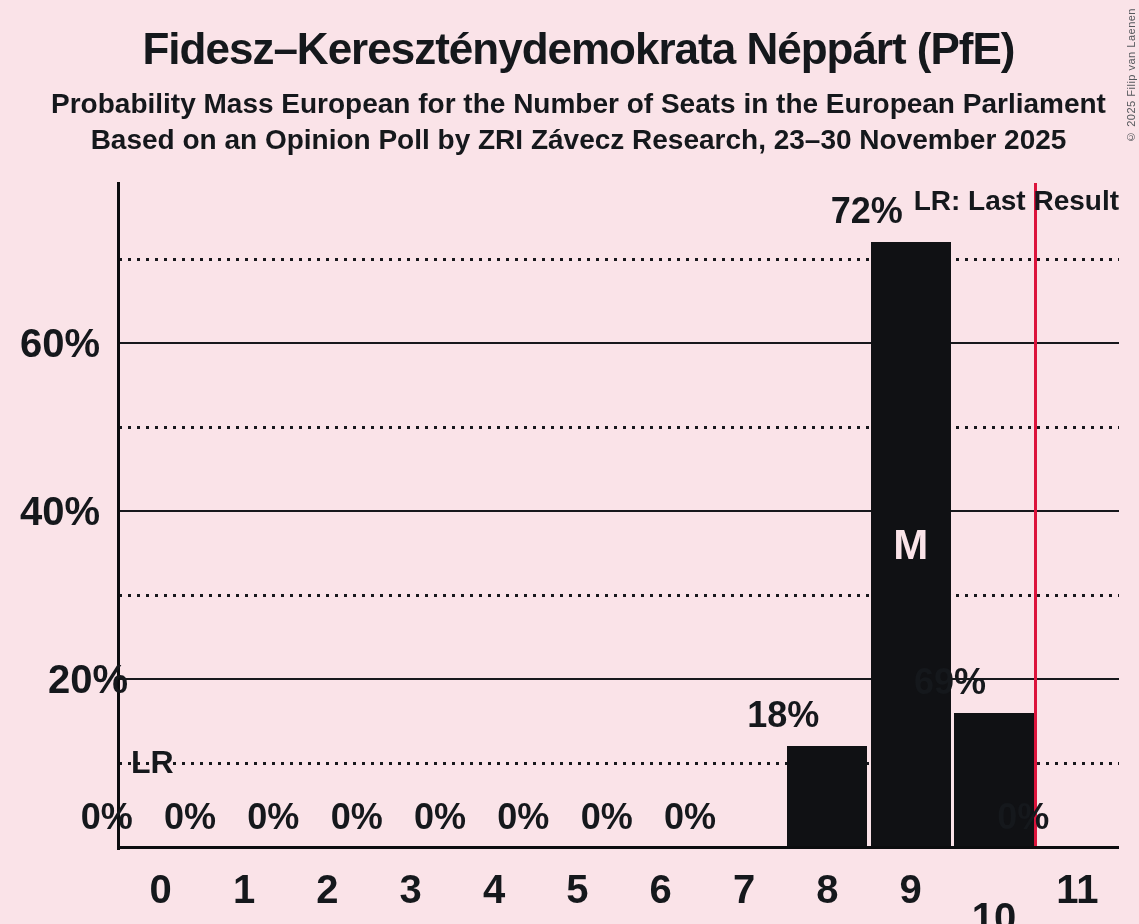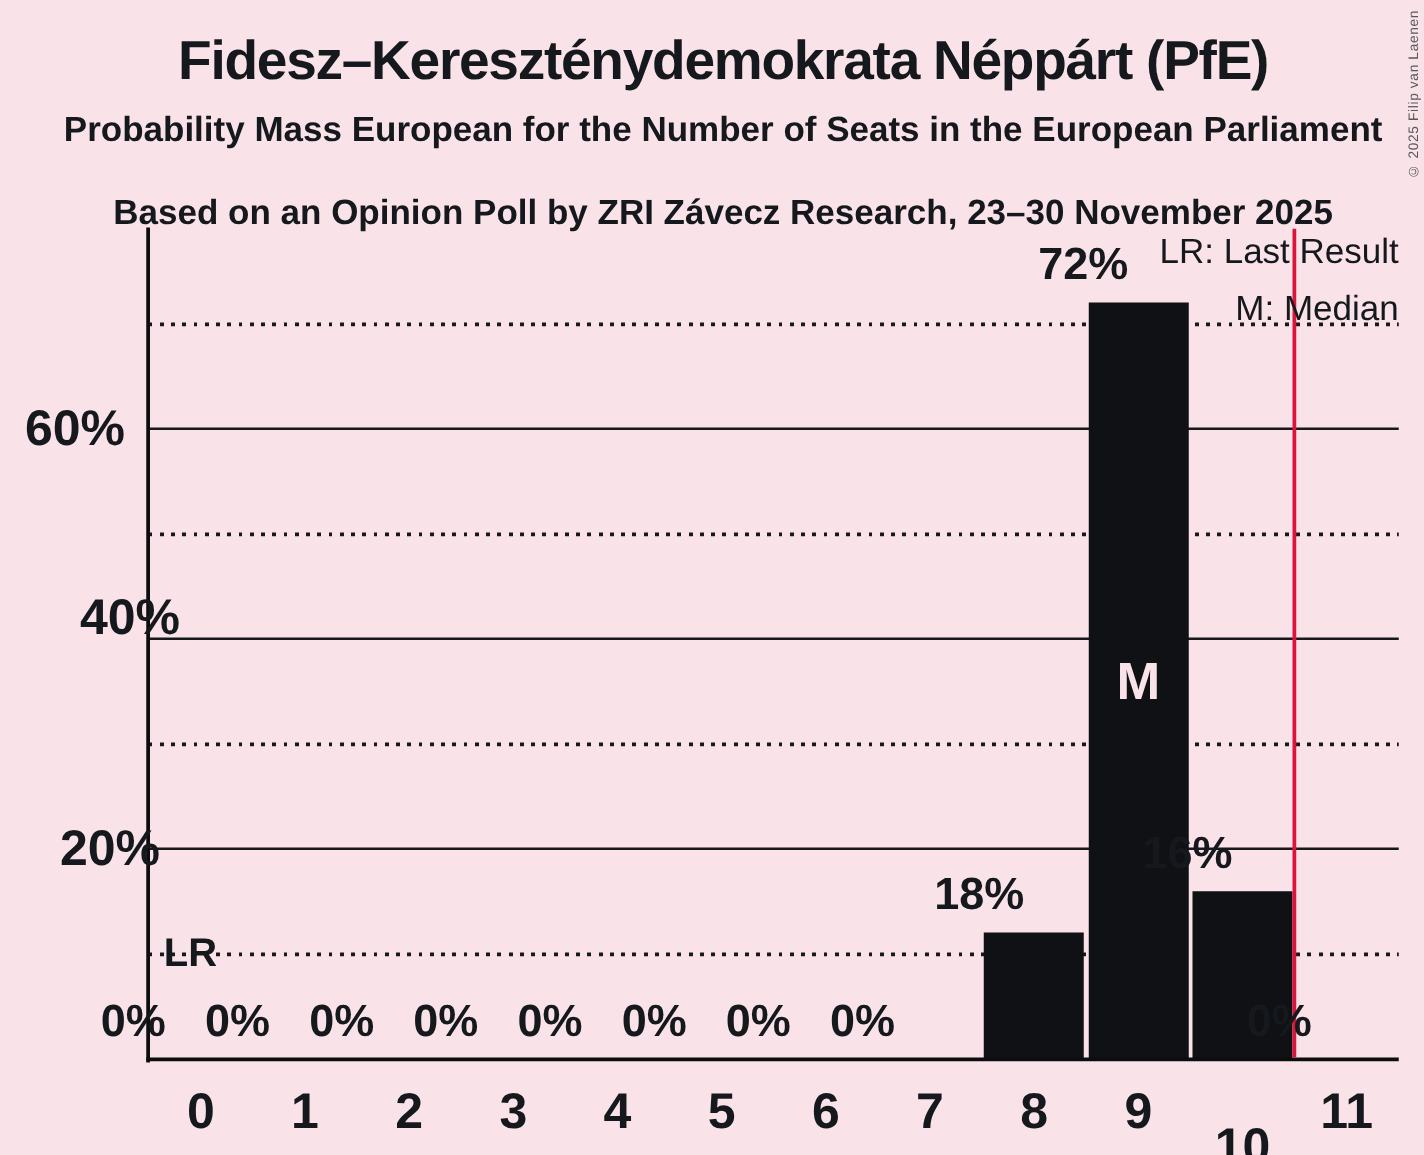--- a/index.html
+++ b/index.html
@@ -6,42 +6,42 @@
   body{
     width:1139px;height:924px;position:relative;overflow:hidden;
     background:#fae3e8;
     font-family:"Liberation Sans","DejaVu Sans",sans-serif;
     color:#15181c;
   }
   .hdr{position:absolute;left:0;width:1139px;box-sizing:border-box;padding-left:18px;
        text-align:center;font-weight:bold;white-space:nowrap;}
   #title{top:22px;font-size:44px;line-height:54px;letter-spacing:-1px;}
   #subtitle1{top:86px;font-size:28px;line-height:36px;}
-  #subtitle2{top:152px;font-size:28px;line-height:36px;}
+  #subtitle2{top:122px;font-size:28px;line-height:36px;}
   #copyright{
     position:absolute;right:2px;top:8px;
     writing-mode:vertical-rl;transform:rotate(180deg);
     font-size:11px;color:#55585c;letter-spacing:0.5px;
   }
   #plot{position:absolute;left:0;top:0;width:1139px;height:924px;}
   .gridline{position:absolute;left:119px;width:1000px;z-index:1;}
   .gridline.solid{height:2px;background:#17181c;}
   .gridline.dotted{height:3px;background:repeating-linear-gradient(90deg,#17181c 0 3px,transparent 3px 9px);}
   .axis{position:absolute;background:#0c0d0f;z-index:3;}
   #y-axis{left:117px;top:182px;width:3px;height:668px;}
   #x-axis{left:117px;top:846px;width:1002px;height:3px;}
   .bar{position:absolute;background:#101114;z-index:2;}
   .vlabel{position:absolute;width:160px;font-weight:bold;
           font-size:36px;line-height:40px;z-index:6;white-space:nowrap;}
   .xlabel{position:absolute;width:160px;text-align:center;font-weight:bold;
           font-size:40px;line-height:48px;top:865px;z-index:6;}
   .ylabel{position:absolute;left:0;width:100px;text-align:right;font-weight:bold;
           font-size:40px;line-height:40px;z-index:6;}
   #lr-line{position:absolute;left:1035px;top:183px;width:3px;height:663px;background:#DC143C;z-index:4;}
-  .legend{position:absolute;right:20px;text-align:center;font-weight:normal;
+  .legend{position:absolute;right:20px;text-align:center;font-weight:bold;
           font-size:28px;line-height:40px;z-index:6;white-space:nowrap;}
   #legend-lr{top:181px;}
   #legend-m{top:227px;}
   #lr-label{position:absolute;left:131px;top:740px;font-weight:bold;font-size:32px;line-height:44px;z-index:6;}
   .mlabel{position:absolute;width:160px;text-align:center;font-weight:bold;
           font-size:42px;line-height:48px;color:#fae3e8;z-index:6;}
 </style>
 </head>
 <body>
 
@@ -58,21 +58,21 @@
   <div id="bars">
       <div class="bar" style="left: 787.333px; top: 746.2px; width: 80px; height: 100.8px;"></div>
       <div class="bar" style="left: 870.667px; top: 242.2px; width: 80px; height: 604.8px;"></div>
       <div class="bar" style="left: 954px; top: 712.6px; width: 80px; height: 134.4px;"></div>
     </div>
   <div id="y-axis" class="axis"></div>
   <div id="x-axis" class="axis"></div>
   <div id="lr-line" style="left: 1034.17px;"></div>
   <div id="labels">
       <div class="ylabel" style="top: 659px; margin-left: 28px;">20%</div>
-      <div class="ylabel" style="top: 474px; padding-left: 44px;">40%</div>
+      <div class="ylabel" style="top: 491px;">40%</div>
       <div class="ylabel" style="top: 323px;">60%</div>
       <div class="vlabel" style="left: 80.6667px; top: 797px;">0%</div>
       <div class="xlabel" style="left: 80.6667px;">0</div>
       <div class="vlabel" style="left: 164px; top: 797px;">0%</div>
       <div class="xlabel" style="left: 164px;">1</div>
       <div class="vlabel" style="left: 247.333px; top: 797px;">0%</div>
       <div class="xlabel" style="left: 247.333px;">2</div>
       <div class="vlabel" style="left: 330.667px; top: 797px;">0%</div>
       <div class="xlabel" style="left: 330.667px;">3</div>
       <div class="vlabel" style="left: 414px; top: 797px;">0%</div>
@@ -81,26 +81,25 @@
       <div class="xlabel" style="left: 497.333px;">5</div>
       <div class="vlabel" style="left: 580.667px; top: 797px;">0%</div>
       <div class="xlabel" style="left: 580.667px;">6</div>
       <div class="vlabel" style="left: 664px; top: 797px;">0%</div>
       <div class="xlabel" style="left: 664px;">7</div>
       <div class="vlabel" style="left: 747.333px; top: 695.2px;">18%</div>
       <div class="xlabel" style="left: 747.333px;">8</div>
       <div class="vlabel" style="left: 830.667px; top: 191.2px;">72%</div>
       <div class="xlabel" style="left: 830.667px;">9</div>
       <div class="mlabel" style="left: 830.667px; top: 520.6px;">M</div>
-      <div class="vlabel" style="left: 914px; top: 661.6px;">16%</div>
+      <div class="vlabel" style="left: 914px; top: 661.6px;">69%</div>
       <div class="xlabel" style="left: 914px; margin-top: 28px;">10</div>
       <div class="vlabel" style="left: 997.333px; top: 797px;">0%</div>
       <div class="xlabel" style="left: 997.333px;">11</div>
     </div>
   <div id="legend-lr" class="legend">LR: Last Result</div>
-  <div id="legend-m" class="legend">M: Median</div>
   <div id="lr-label">LR</div>
 </div>
 
 <div id="title" class="hdr">Fidesz–Kereszténydemokrata Néppárt (PfE)</div>
 <div id="subtitle1" class="hdr">Probability Mass European for the Number of Seats in the European Parliament</div>
 <div id="subtitle2" class="hdr">Based on an Opinion Poll by ZRI Závecz Research, 23–30 November 2025</div>
 <div id="copyright">© 2025 Filip van Laenen</div>
 
 </body></html>

